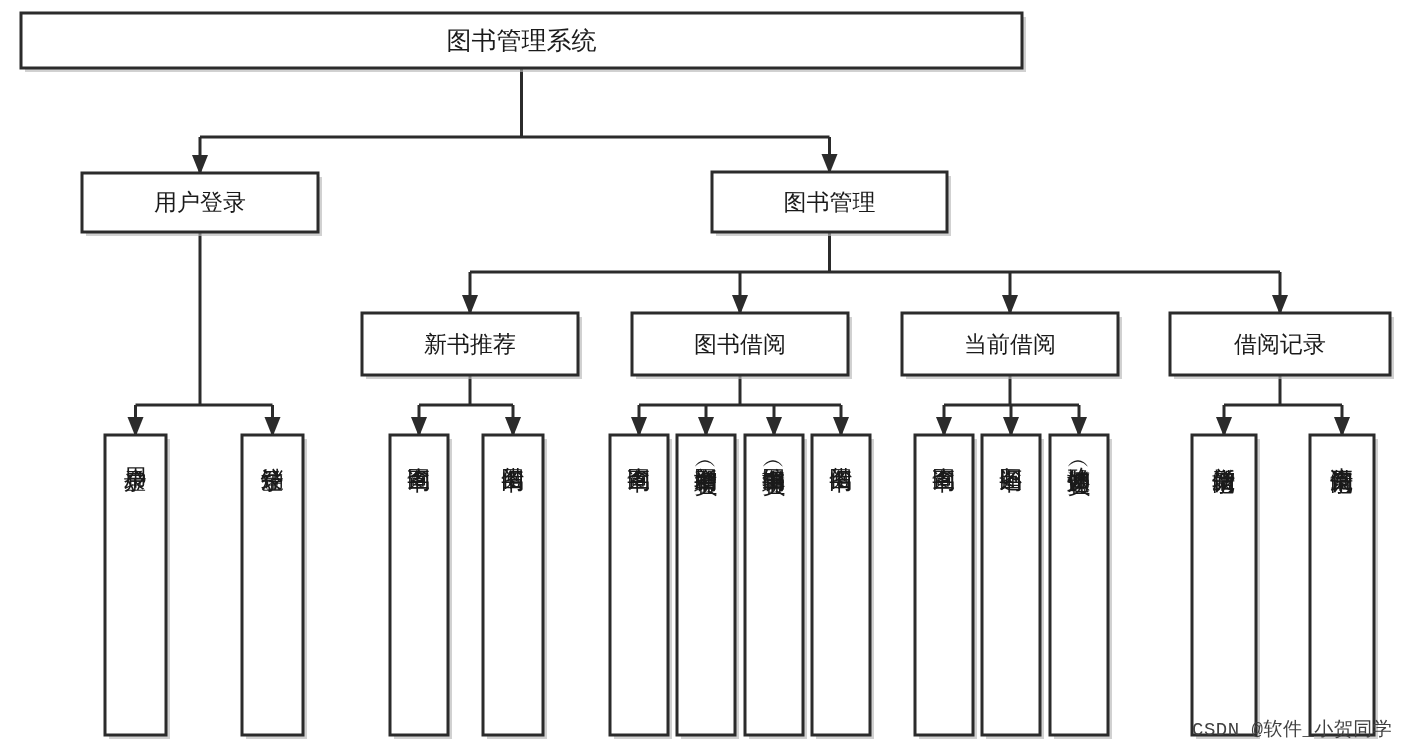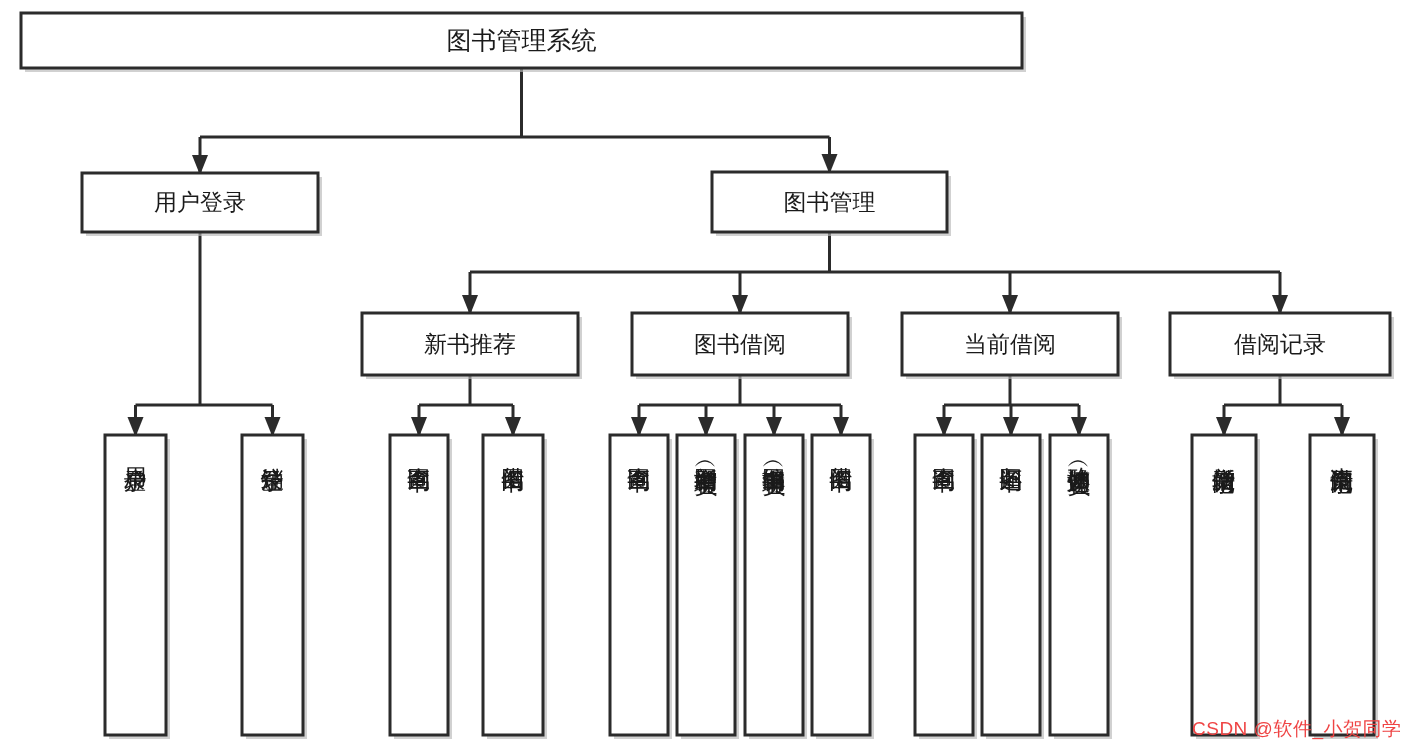--- a/index.html
+++ b/index.html
@@ -73,23 +73,23 @@
     text-orientation: upright;
     font-family: "DejaVu Sans", "Liberation Sans", sans-serif;
     font-size: 23px;
     line-height: 1.06;
     letter-spacing: 1px;
     color: #1a1a1a;
     white-space: nowrap;
   }
   .watermark {
     position: absolute;
-    font-family: Liberation Sans, sans-serif;
+    font-family: Liberation Mono, monospace;
     font-size: 19px;
-    color: #ef4444;
+    color: #404040;
     white-space: nowrap;
     letter-spacing: 0.5px;
   }
 </style>
 </head>
 <body>
 
 <div id="diagram-root">
   <svg class="diagram" viewBox="0 0 1405 747">
     <g id="connector-layer">

